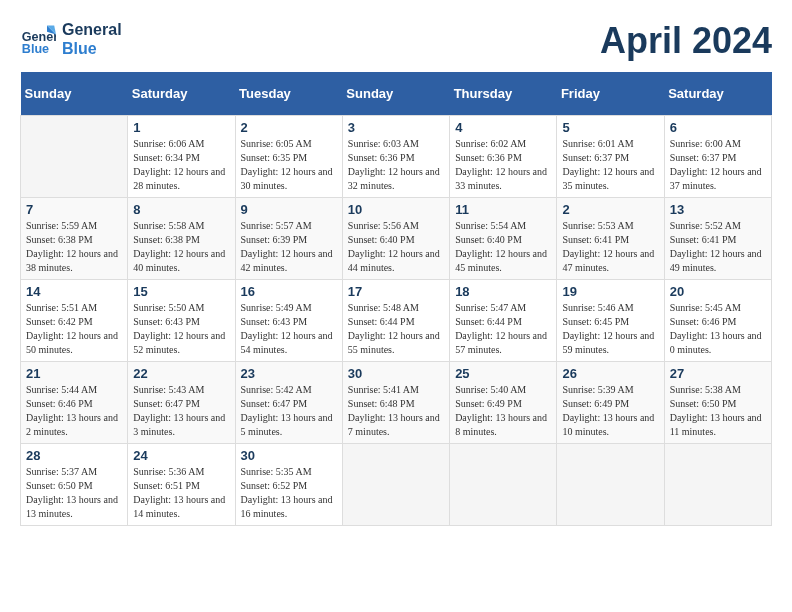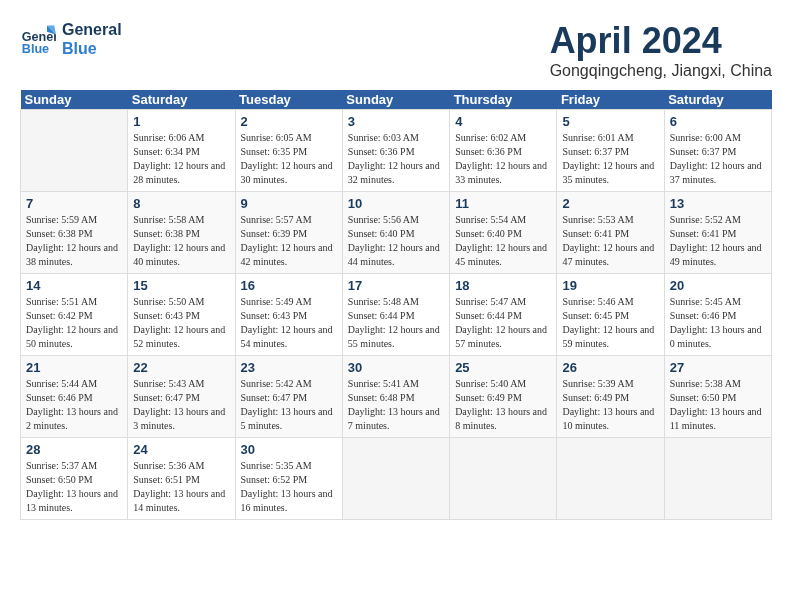--- a/index.html
+++ b/index.html
@@ -19,40 +19,40 @@
     .logo {
       display: flex;
       align-items: center;
       gap: 6px;
     }
     .logo-icon {
       width: 36px;
       height: 36px;
     }
     .title-block {
-      text-align: left;
+      text-align: center;
     }
     .month-title {
       font-size: 36px;
       font-weight: bold;
       color: #1a3a5c;
     }
     .location-title {
       font-size: 16px;
       color: #333;
     }
     .calendar {
       width: 100%;
       border-collapse: collapse;
       font-size: 11px;
     }
     .calendar th {
       background-color: #2e5fa3;
       color: white;
-      padding: 2px 4px;
+      padding: 14px 4px;
       text-align: left;
       font-size: 13px;
       font-weight: bold;
     }
     .calendar td {
       border: 1px solid #ddd;
       vertical-align: top;
       padding: 4px 5px;
       width: calc(100% / 7);
       min-height: 80px;
@@ -91,21 +91,20 @@
       <polygon points="30,5 40,15 30,12" fill="#2e7ecf"></polygon>
       <polygon points="30,5 38,5 40,15" fill="#5aaae7"></polygon>
     </svg>
     <div>
       <div style="font-size:16px; font-weight:bold; color:#1a3a5c; line-height:1.2;">General</div>
       <div style="font-size:16px; font-weight:bold; color:#2e7ecf; line-height:1.2;">Blue</div>
     </div>
   </div>
   <div class="title-block">
     <div class="month-title">April 2024</div>
-    <div class="location-title">Gongqingcheng, Jiangxi, China</div>
   </div>
 </div>
 
 <table class="calendar">
   <thead>
     <tr>
     <th>Sunday</th>
         <th>Saturday</th>
         <th>Tuesday</th>
         <th>Sunday</th>

